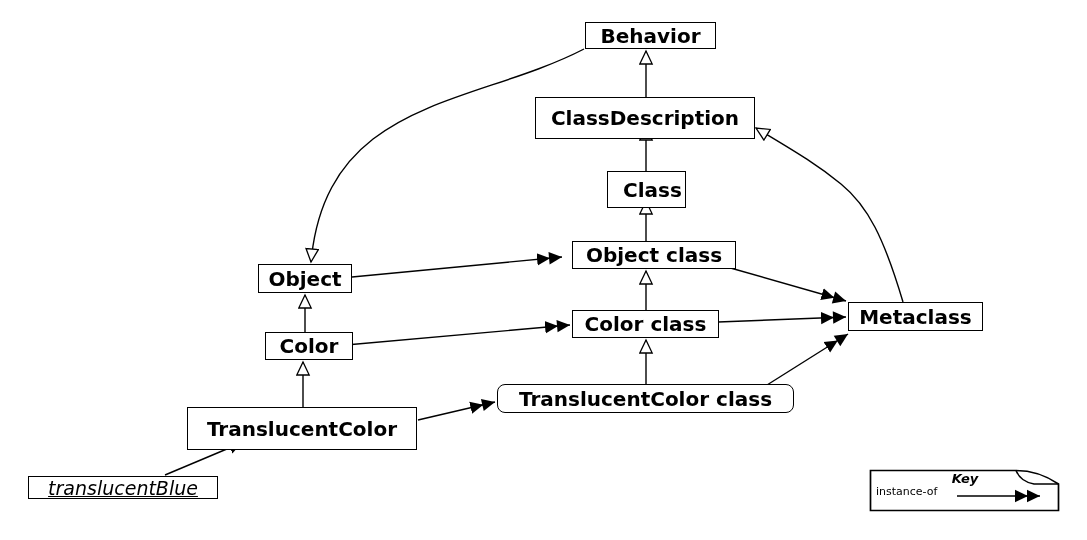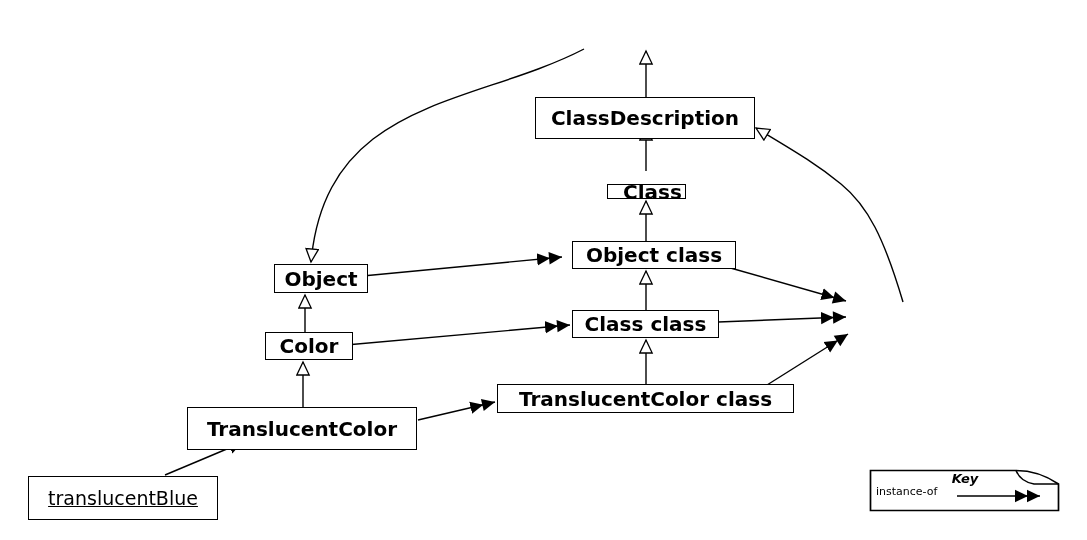--- a/index.html
+++ b/index.html
@@ -48,54 +48,60 @@
     <path d="M727,267 L846,301" fill="none" stroke="#000" stroke-width="1.4" marker-end="url(#double)"></path>
     <path d="M718,322 L846,317" fill="none" stroke="#000" stroke-width="1.4" marker-end="url(#double)"></path>
     <path d="M767,385 L848,334" fill="none" stroke="#000" stroke-width="1.4" marker-end="url(#double)"></path>
 
     <path d="M870.5,470.5 L1016,470.5 C1032,470.5 1046,475.5 1058.5,484 L1058.5,510.5 L870.5,510.5 Z" fill="#ffffff" stroke="#000000" stroke-width="1.7"></path>
     <path d="M1016,470.5 C1019,478 1025,482.5 1034,484 L1058.5,484" fill="none" stroke="#000000" stroke-width="1.5"></path>
 
     <path d="M957,496 L1040,496" fill="none" stroke="#000" stroke-width="1.4" marker-end="url(#double)"></path>
   </svg>
 
+  <div class="node" style="left:585px;top:22px;width:131px;height:27px;">
+    <span>Behavior</span>
+  </div>
 
   <div class="node" style="left:535px;top:97px;width:220px;height:42px;">
     <span>ClassDescription</span>
   </div>
 
-  <div class="node" style="left:607px;top:184px;width:79px;height:15px;padding-left:12px;">
+  <div class="node" style="left:607px;top:171px;width:79px;height:37px;padding-left:12px;">
     <span>Class</span>
   </div>
 
   <div class="node" style="left:564px;top:241px;width:164px;height:28px;margin-left:8px;">
     <span>Object class</span>
   </div>
 
   <div class="node" style="left:572px;top:310px;width:147px;height:28px;">
-    <span>Class class</span>
+    <span>Color class</span>
   </div>
 
-  <div class="node" style="left:497px;top:384px;width:297px;height:29px;">
+  <div class="node" style="left:497px;top:384px;width:297px;height:29px;border-radius:8px;">
     <span>TranslucentColor class</span>
   </div>
 
+  <div class="node" style="left:848px;top:302px;width:135px;height:29px;">
+    <span>Metaclass</span>
+  </div>
 
-  <div class="node" style="left:258px;top:264px;width:94px;height:29px;margin-left:16px;">
+  <div class="node" style="left:258px;top:264px;width:94px;height:29px;">
     <span>Object</span>
   </div>
 
   <div class="node" style="left:265px;top:332px;width:88px;height:28px;">
     <span>Color</span>
   </div>
 
   <div class="node" style="left:187px;top:407px;width:230px;height:43px;">
     <span>TranslucentColor</span>
   </div>
 
-  <div class="node instance" style="left:28px;top:476px;width:190px;height:44px;">
+  <div class="node instance" style="left:28px;top:476px;width:190px;height:23px;font-style:italic;">
     <span>translucentBlue</span>
   </div>
 
   <div class="key-title" style="left:900px;top:471px;width:130px;">Key</div>
   <div class="key-label" style="left:876px;top:485px;">instance-of</div>
 
 </div>
 
 </body></html>

